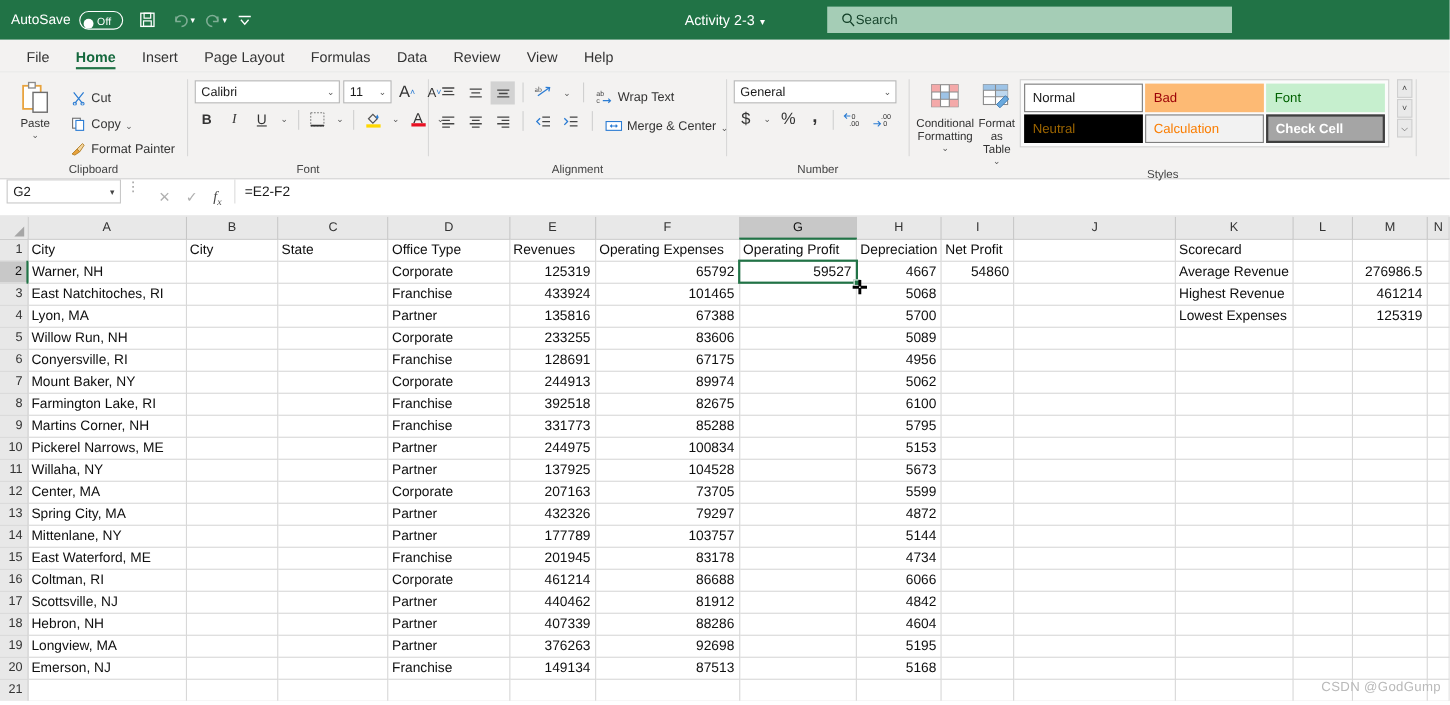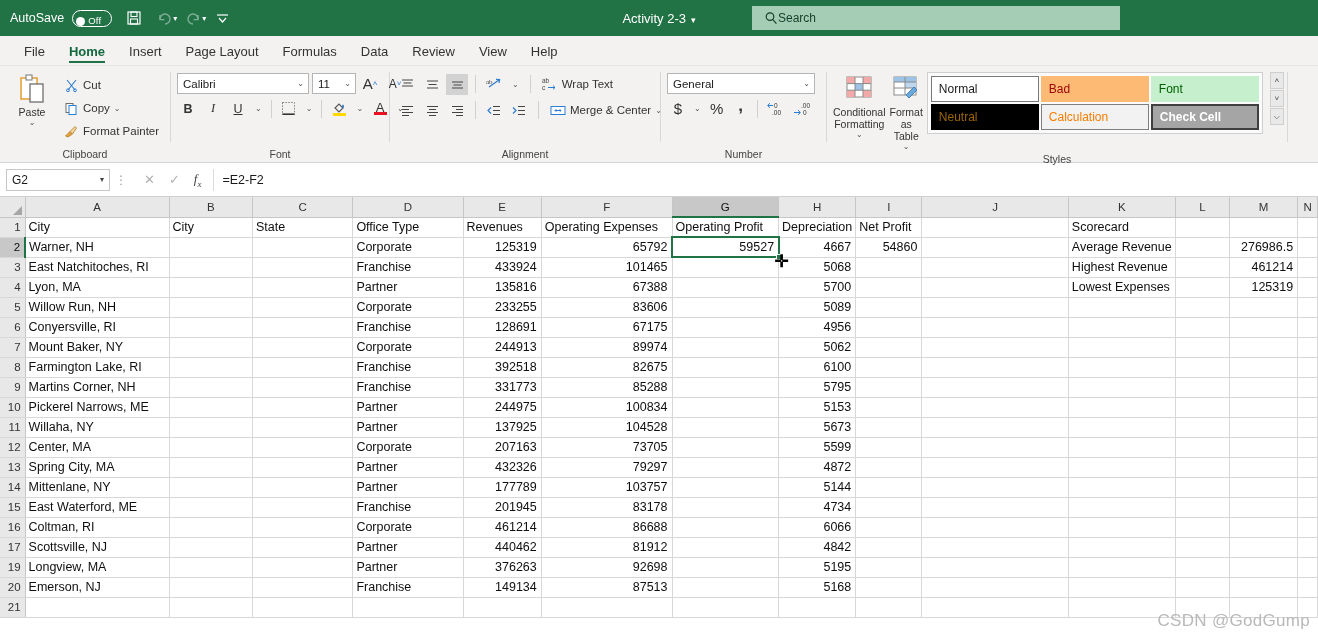--- a/index.html
+++ b/index.html
@@ -77,21 +77,21 @@
   }
   .grp-sep { width: 1px; background: #d8d8d8; margin: 6px 0 20px; }
 
   .bigbtn {
     display: flex; flex-direction: column; align-items: center; width: 52px;
     font-size: 10.5px; color: #333; padding-top: 2px; line-height: 1.15; text-align: center;
     cursor: default;
   }
   .bigbtn .glyph { height: 34px; display: flex; align-items: center; justify-content: center; }
   .smallrow {
-    display: flex; align-items: center; gap: 4px; font-size: 11.5px; color: #333;
+    display: flex; align-items: flex-end; gap: 4px; font-size: 11.5px; color: #333;
     height: 22px; padding: 0 3px; cursor: default; white-space: nowrap;
   }
   .smallrow .ic { width: 16px; text-align: center; display: inline-flex; align-items: center; justify-content: center; }
   .mini-caret { font-size: 8px; color: #555; }
 
   
   .fontgrp-col { display: flex; flex-direction: column; gap: 4px; padding-top: 3px; }
   .fr1, .fr2 { display: flex; align-items: center; gap: 3px; }
   .combo {
     background: #ffffff; border: 1px solid #b5b5b5; height: 21px;
@@ -125,21 +125,21 @@
     margin: 2px 0 0 3px;
   }
   .ssbtn {
     width: 14px; height: 17px; background: #e9e9e9; border: 1px solid #cfcfcf;
     display: flex; align-items: center; justify-content: center; font-size: 8px; color: #444;
     margin-bottom: 1px;
   }
 
   
   .fbar {
-    height: 34px; background: #ffffff; display: flex; align-items: center;
+    height: 34px; background: #ffffff; display: flex; 
     border-bottom: 1px solid #d0d0d0; padding: 0 6px;
   }
   .namebox {
     width: 104px; height: 22px; border: 1px solid #c8c8c8; background: #fff;
     display: flex; align-items: center; justify-content: space-between;
     padding: 0 5px; font-size: 12px; color: #1a1a1a;
   }
   .namebox .nc { font-size: 8px; color: #444; }
   .fb-dots { width: 22px; text-align: center; color: #9a9a9a; font-size: 12px; }
   .fb-icons { display: flex; align-items: center; gap: 14px; padding: 0 12px; }
@@ -189,21 +189,21 @@
   }
   .selcell .handle {
     position: absolute; right: -4px; bottom: -4px; width: 6px; height: 6px;
     background: #217346; border: 1px solid #fff;
   }
   .cursorplus {
     position: absolute; z-index: 6; color: #000; font-weight: bold;
     font-size: 17px; line-height: 1; pointer-events: none;
   }
   .watermark {
-    position: absolute; right: 8px; bottom: 6px; font-size: 17px;
+    position: absolute; right: 8px; bottom: 6px; font-size: 12px;
     color: #b9b9b9; letter-spacing: .3px; pointer-events: none; z-index: 7;
   }
   svg { display: block; }
 </style>
 </head>
 <body>
 
 <div class="titlebar">
   <div class="qat">
     <div class="autosave-wrap">
@@ -894,20 +894,37 @@
           <td class="cell num"></td>
           <td class="cell num">4842</td>
           <td class="cell num"></td>
           <td class="cell"></td>
           <td class="cell"></td>
           <td class="cell"></td>
           <td class="cell num"></td>
           <td class="cell"></td>
         </tr>
         <tr>
+          <td class="rowhdr">18</td>
+          <td class="cell">Hebron, NH</td>
+          <td class="cell"></td>
+          <td class="cell"></td>
+          <td class="cell">Partner</td>
+          <td class="cell num">407339</td>
+          <td class="cell num">88286</td>
+          <td class="cell num"></td>
+          <td class="cell num">4604</td>
+          <td class="cell num"></td>
+          <td class="cell"></td>
+          <td class="cell"></td>
+          <td class="cell"></td>
+          <td class="cell num"></td>
+          <td class="cell"></td>
+        </tr>
+        <tr>
           <td class="rowhdr">19</td>
           <td class="cell">Longview, MA</td>
           <td class="cell"></td>
           <td class="cell"></td>
           <td class="cell">Partner</td>
           <td class="cell num">376263</td>
           <td class="cell num">92698</td>
           <td class="cell num"></td>
           <td class="cell num">5195</td>
           <td class="cell num"></td>

